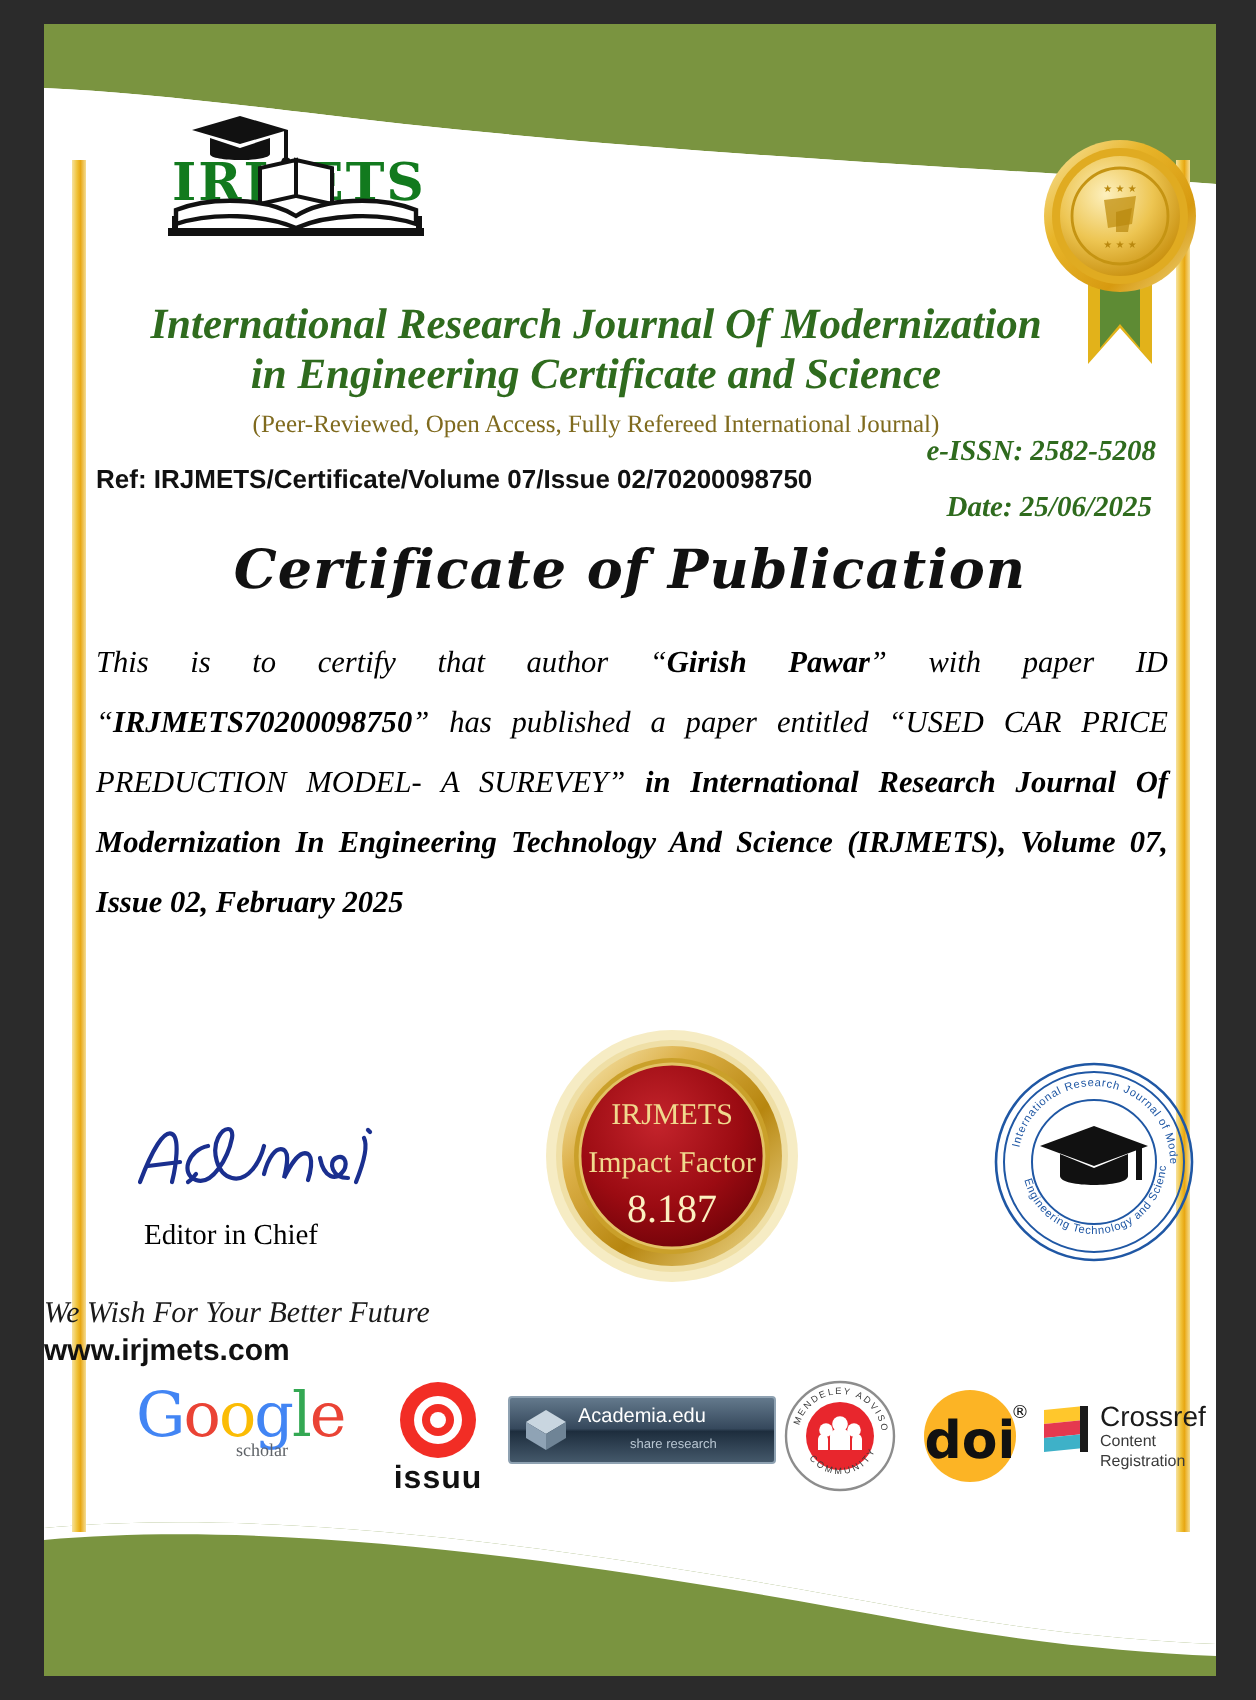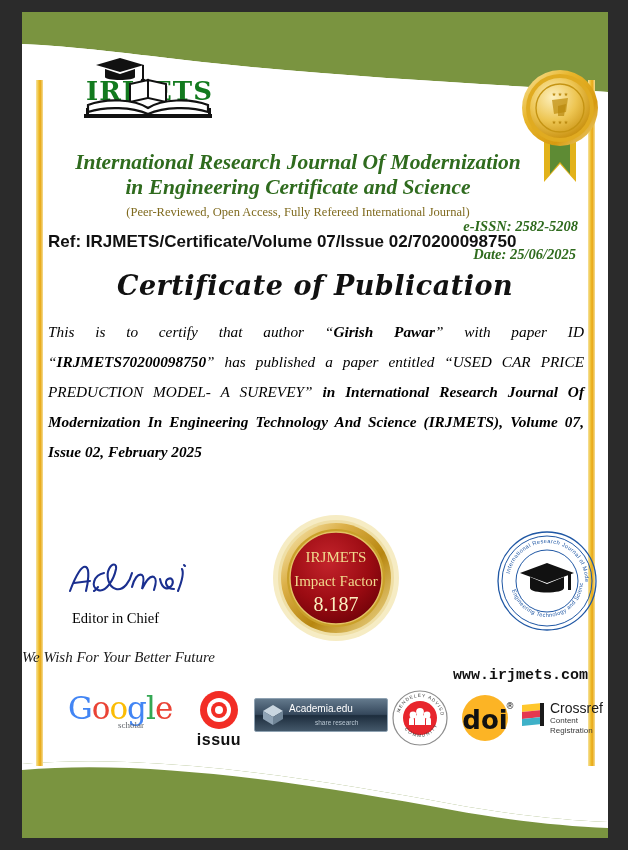--- a/index.html
+++ b/index.html
@@ -108,21 +108,21 @@
     font-weight: bold;
     font-size: 14.5px;
     white-space: nowrap;
   }
   .refline {
     position: absolute;
     left: 26px; top: 220px;
     color: #111111;
     font-family: "Liberation Sans", sans-serif;
     font-weight: bold;
-    font-size: 17px;
+    font-size: 13px;
     white-space: nowrap;
   }
   .dateline {
     position: absolute;
     right: 32px; top: 234px;
     color: #2f6b1e;
     font-family: "Liberation Serif", serif;
     font-style: italic;
     font-weight: bold;
     font-size: 14.5px;
@@ -195,23 +195,23 @@
     text-align: left;
     color: #1a1a1a;
     font-family: "Liberation Serif", serif;
     font-style: italic;
     font-size: 15px;
   }
   .website {
     position: absolute;
     left: 0; top: 655px;
     width: 566px;
-    text-align: right;
+    text-align: left;
     color: #111111;
-    font-family: Liberation Mono, monospace;
+    font-family: Liberation Sans, sans-serif;
     font-weight: bold;
     font-size: 15px;
   }
 
   
   .footer-logos {
     position: absolute;
     left: 24px; top: 676px;
     width: 540px; height: 62px;
   }

